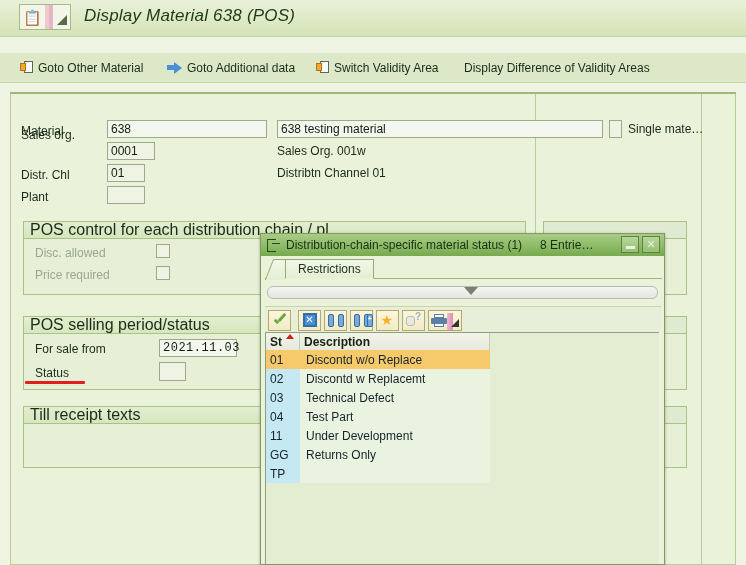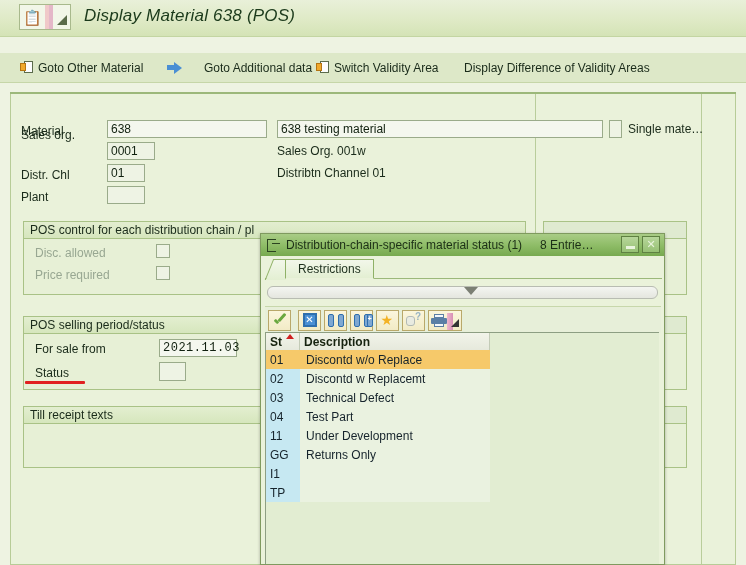--- a/index.html
+++ b/index.html
@@ -138,21 +138,21 @@
     border:1px solid #9aab8a;background:#eef3e4;
   }
   .dim{color:#98a792;}
 
   
   .gbox{position:absolute;box-sizing:border-box;border:1px solid #a9c286;background:#e7f0d6;}
   .gtitle{
     position:absolute;box-sizing:border-box;height:18px;
     background:linear-gradient(to bottom,#e3eed0,#d6e6bd);
     border:1px solid #a9c286;
-    font-size:12px;color:#1a2b1a;display:flex;align-items:center;padding-left:6px;
+    font-size:16px;color:#1a2b1a;display:flex;align-items:center;padding-left:6px;
     white-space:nowrap;overflow:hidden;
   }
   .gtitle.plain{background:#dfead0;}
 
   
   .redline{position:absolute;height:3px;background:#e02020;border-radius:1px;}
 
   
   .dialog{
     position:absolute;left:260px;top:233px;width:405px;height:332px;
@@ -331,21 +331,21 @@
       <span class="drop"></span>
     </div>
     <div class="apptitle">Display Material 638 (POS)</div>
   </div>
 
   <div class="menubar">
     <div class="mbitem" style="left:20px;">
       <span class="mbicon ico-doc"></span>
       <span>Goto Other Material</span>
     </div>
-    <div class="mbitem" style="left:167px;gap:17px;">
+    <div class="mbitem" style="left:167px;">
       <span class="mbicon ico-arrow"></span>
       <span>Goto Additional data</span>
     </div>
     <div class="mbitem" style="left:316px;">
       <span class="mbicon ico-doc"></span>
       <span>Switch Validity Area</span>
     </div>
     <div class="mbitem" style="left:464px;">
       <span>Display Difference of Validity Areas</span>
     </div>
@@ -501,24 +501,20 @@
           </div>
           <div class="lrow">
             <span class="c-key">11</span>
             <span class="c-desc">Under Development</span>
           </div>
           <div class="lrow">
             <span class="c-key">GG</span>
             <span class="c-desc">Returns Only</span>
           </div>
           <div class="lrow">
-            <span class="c-key">I1</span>
-            <span class="c-desc"></span>
-          </div>
-          <div class="lrow">
             <span class="c-key">TP</span>
             <span class="c-desc"></span>
           </div>
         </div>
       </div>
     </div>
   </div>
 
 </div>
 

